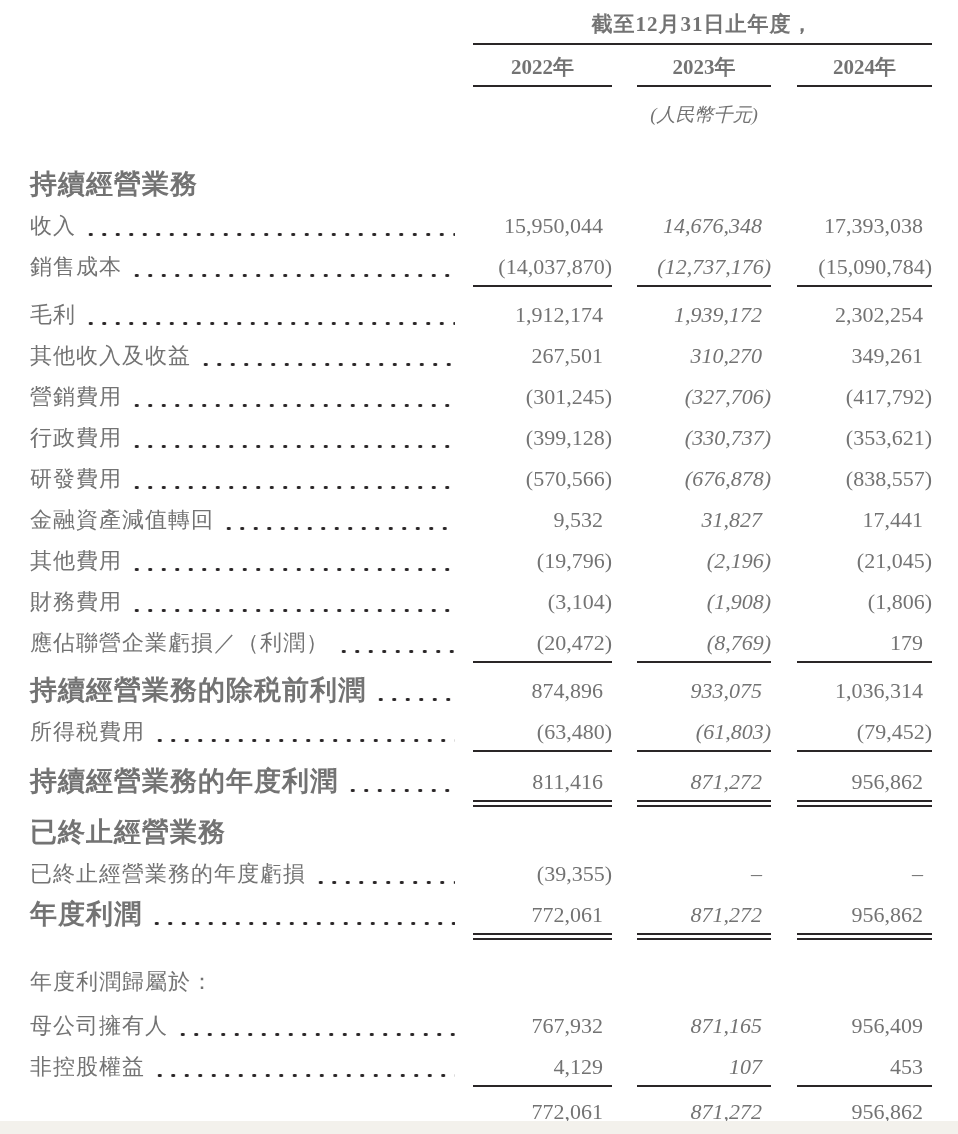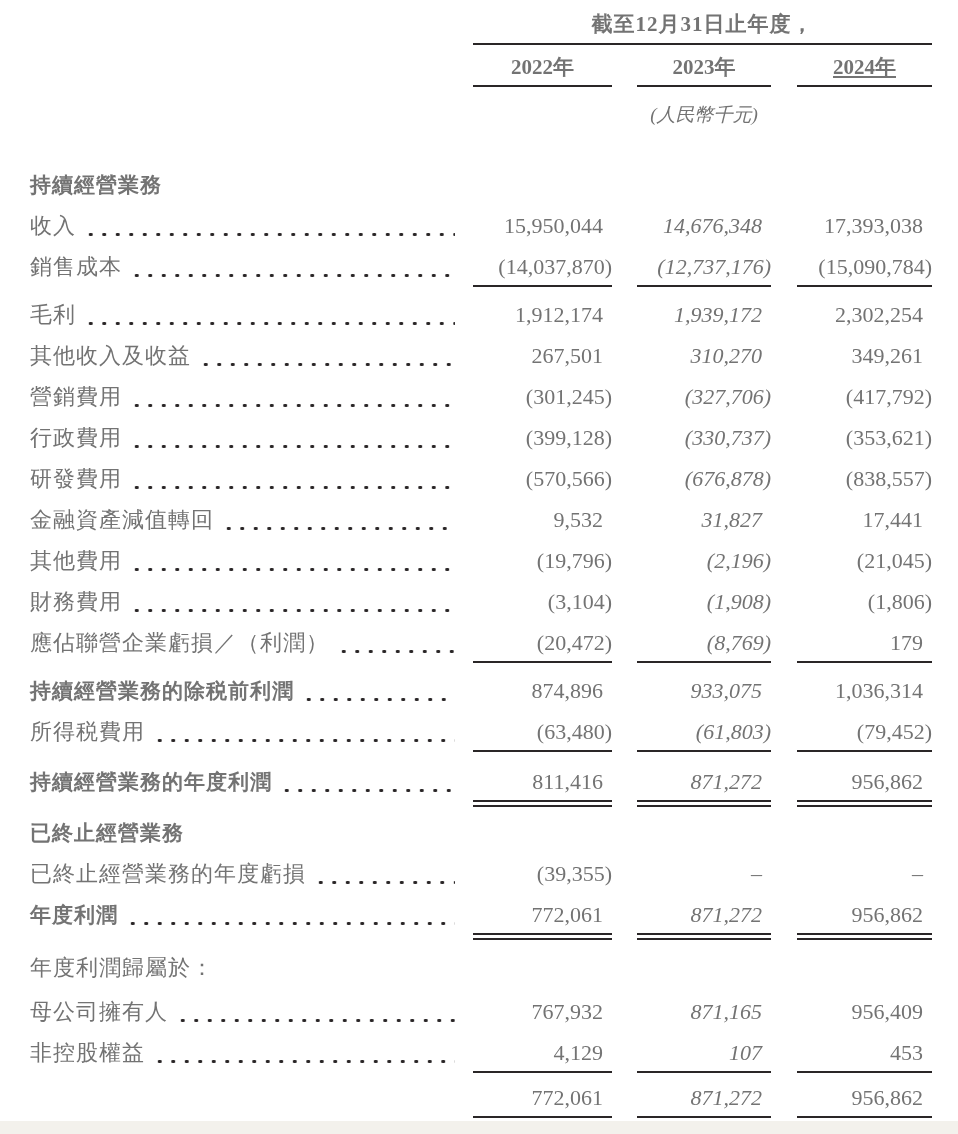--- a/index.html
+++ b/index.html
@@ -39,21 +39,21 @@
     font-size: 21px;
     line-height: 26px;
     padding: 9px 0 5px 0;
     border-bottom: 2px solid #2a2627;
     box-sizing: border-box;
   }
   .hy1 { width: 139px; }
   .hgap1 { width: 25px; }
   .hy2 { width: 134px; }
   .hgap2 { width: 26px; }
-  .hy3 { width: 135px; text-decoration: underline; }
+  .hy3 { width: 135px; }
   .hdr-unit {
     margin-left: 164px;
     width: 134px;
     text-align: center;
     font-style: italic;
     font-size: 19px;
     line-height: 24px;
     margin-top: 16px;
     white-space: nowrap;
   }
@@ -71,21 +71,21 @@
     display: flex;
     min-width: 0;
     padding-right: 18px;
     box-sizing: border-box;
     white-space: nowrap;
   }
   .lbl-text { flex: 0 0 auto; letter-spacing: 1px; }
   .bold-label .lbl-text {
     font-family: "Liberation Sans", "DejaVu Sans", sans-serif;
     font-weight: 700;
-    font-size: 21px;
+    font-size: 27px;
   }
   .dots {
     flex: 1 1 auto;
     margin-left: 8px;
     background-image: radial-gradient(circle, #2a2627 1.7px, rgba(0,0,0,0) 1.9px);
     background-size: 13.5px 5px;
     background-repeat: repeat-x;
     background-position: left calc(100% - 9px);
   }
   .val {
@@ -111,21 +111,21 @@
     bottom: -7px;
     border-top: 2px solid #2a2627;
   }
 
   
   .g3 { margin-top: 3px; }
   .g4 { margin-top: 4px; }
   .g7 { margin-top: 7px; }
   .g9 { margin-top: 9px; }
   .g10 { margin-top: 10px; }
-  .g11 { margin-top: 12px; }
+  .g11 { margin-top: 26px; }
 </style>
 </head>
 <body>
 
 <div class="page">
 
   <div class="hdr">
     <div class="hdr-period">截至12月31日止年度，</div>
     <div class="hdr-years">
       <div class="hdr-year hy1">2022年</div>

